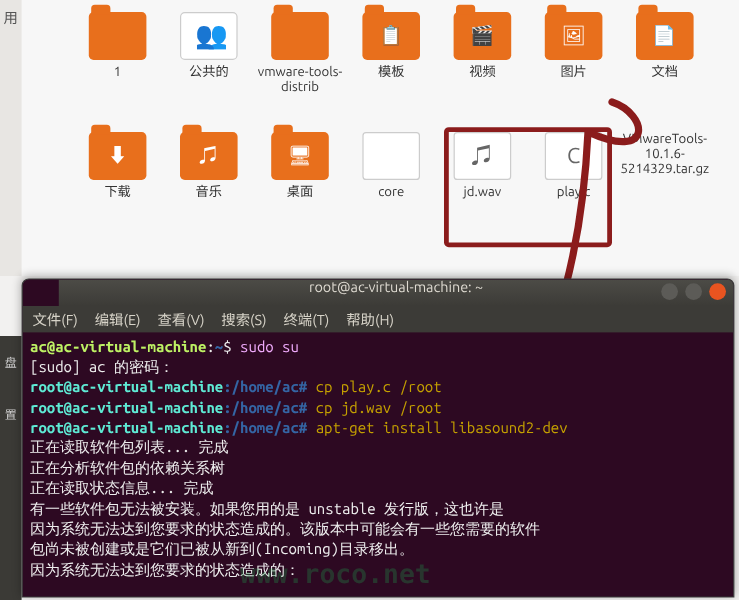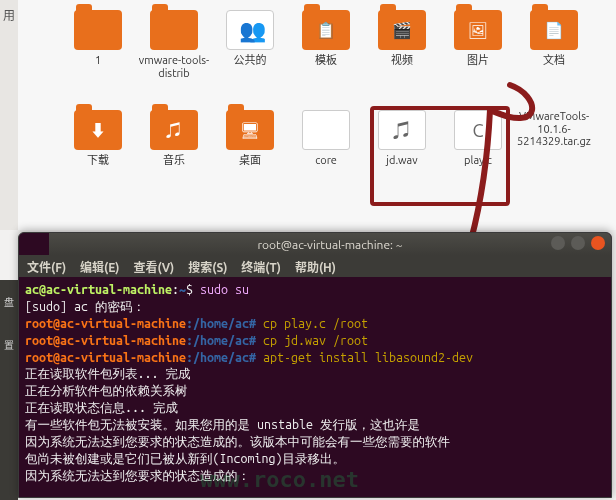--- a/index.html
+++ b/index.html
@@ -72,51 +72,51 @@
     border: 1px solid #3a3a3a;
     border-radius: 6px 6px 0 0;
     overflow: hidden;
     box-shadow: 0 -2px 8px rgba(0,0,0,.3);
   }
   .titlebar {
     background: linear-gradient(#4c4b46,#3c3b37);
     color: #dfdbd2;
     height: 22px;
     display: flex;
-    align-items: center;
+    align-items: flex-start;
     justify-content: center;
     font-size: 12px;
     position: relative;
     margin-left: 30px;
   }
   .win-btns { position: absolute; right: 6px; top: 3px; display: flex; gap: 6px; }
   .win-btn { width: 14px; height: 14px; border-radius: 50%; display:inline-block; }
   .btn-close { background: #e95420; }
   .btn-min, .btn-max { background: #5c5b57; }
   .menubar {
     background: #3c3b37;
     color: #d7d3c8;
     height: 22px;
     display: flex;
     align-items: center;
     gap: 14px;
     padding: 0 8px;
     font-size: 12px;
   }
-  .menubar span { cursor: pointer; font-weight: bold; }
+  .menubar span { cursor: pointer; }
   .term-body {
     padding: 4px 6px;
     font-family: "Ubuntu Mono","DejaVu Sans Mono",monospace;
     font-size: 12.5px;
     color: #eee;
     line-height: 1.35;
     white-space: pre-wrap;
   }
   .p-user { color: #bef264; font-weight: bold; }
-  .p-root { color: #f97316; font-weight: bold; }
+  .p-root { color: #5eead4; font-weight: bold; }
   .p-path { color: #3465a4; font-weight: bold; }
   .p-cmd { color: #f0abfc; }
   .p-yellow { color: #c4a000; margin-top: 15px; }
 
   .launcher {
     position: absolute; left: 0; top: 280px; width: 18px; height: 220px;
     background: #3b3a36; 
   }
   .launcher div { color:#ccc; font-size:10px; padding: 14px 2px; text-align:center; }
 
@@ -134,26 +134,26 @@
 <body>
 
 <div class="fm">
   <div class="side-tab">用</div>
   <div class="grid" id="grid">
       <div class="item">
         <div class="folder-ico"></div>
         <span class="label">1</span>
       </div>
       <div class="item">
+        <div class="people-ico"></div>
+        <span class="label">公共的</span>
+      </div>
+      <div class="item">
         <div class="folder-ico"></div>
         <span class="label">vmware-tools-distrib</span>
-      </div>
-      <div class="item">
-        <div class="people-ico"></div>
-        <span class="label">公共的</span>
       </div>
       <div class="item">
         <div class="folder-ico">
           <div class="inner">📋</div>
         </div>
         <span class="label">模板</span>
       </div>
       <div class="item">
         <div class="folder-ico">
           <div class="inner">🎬</div>

